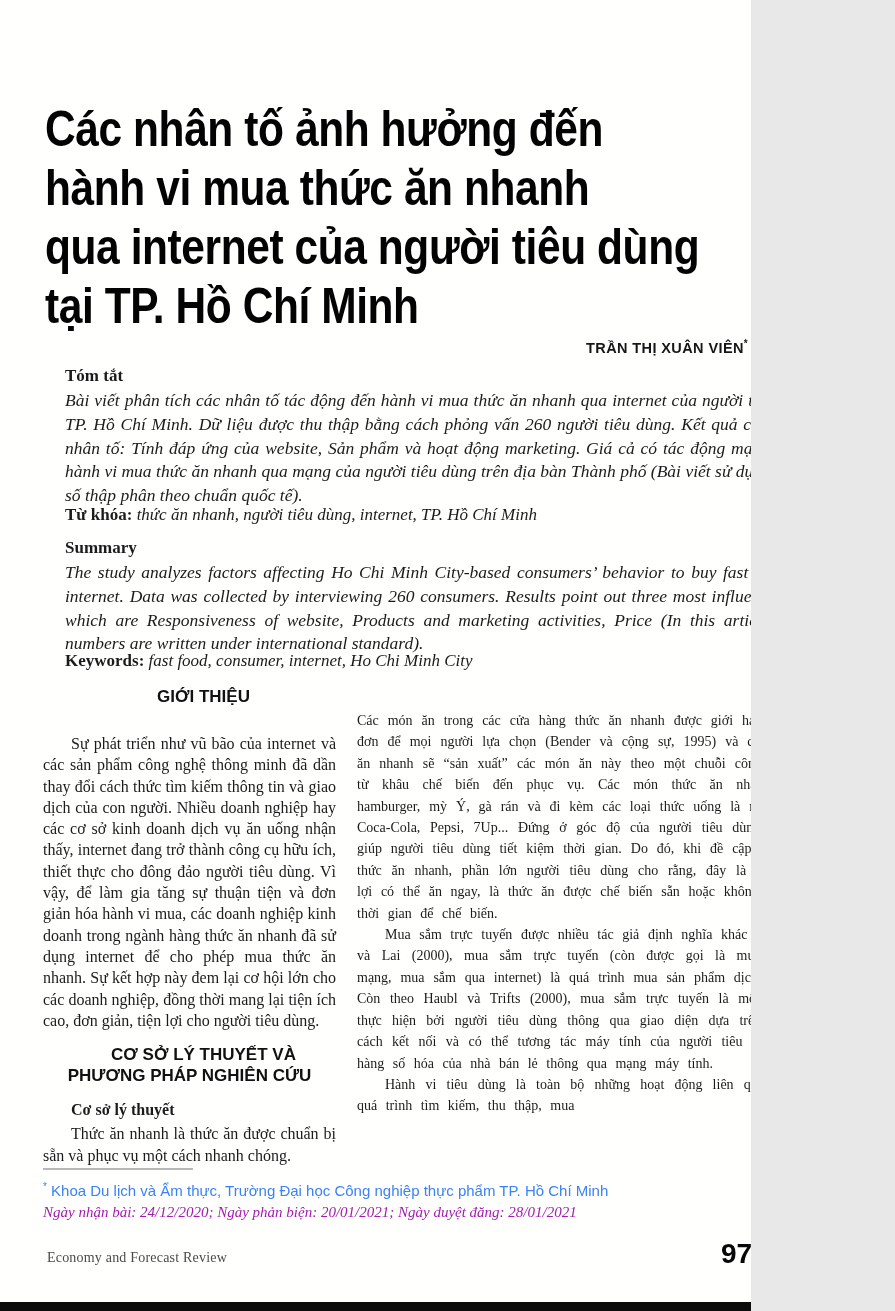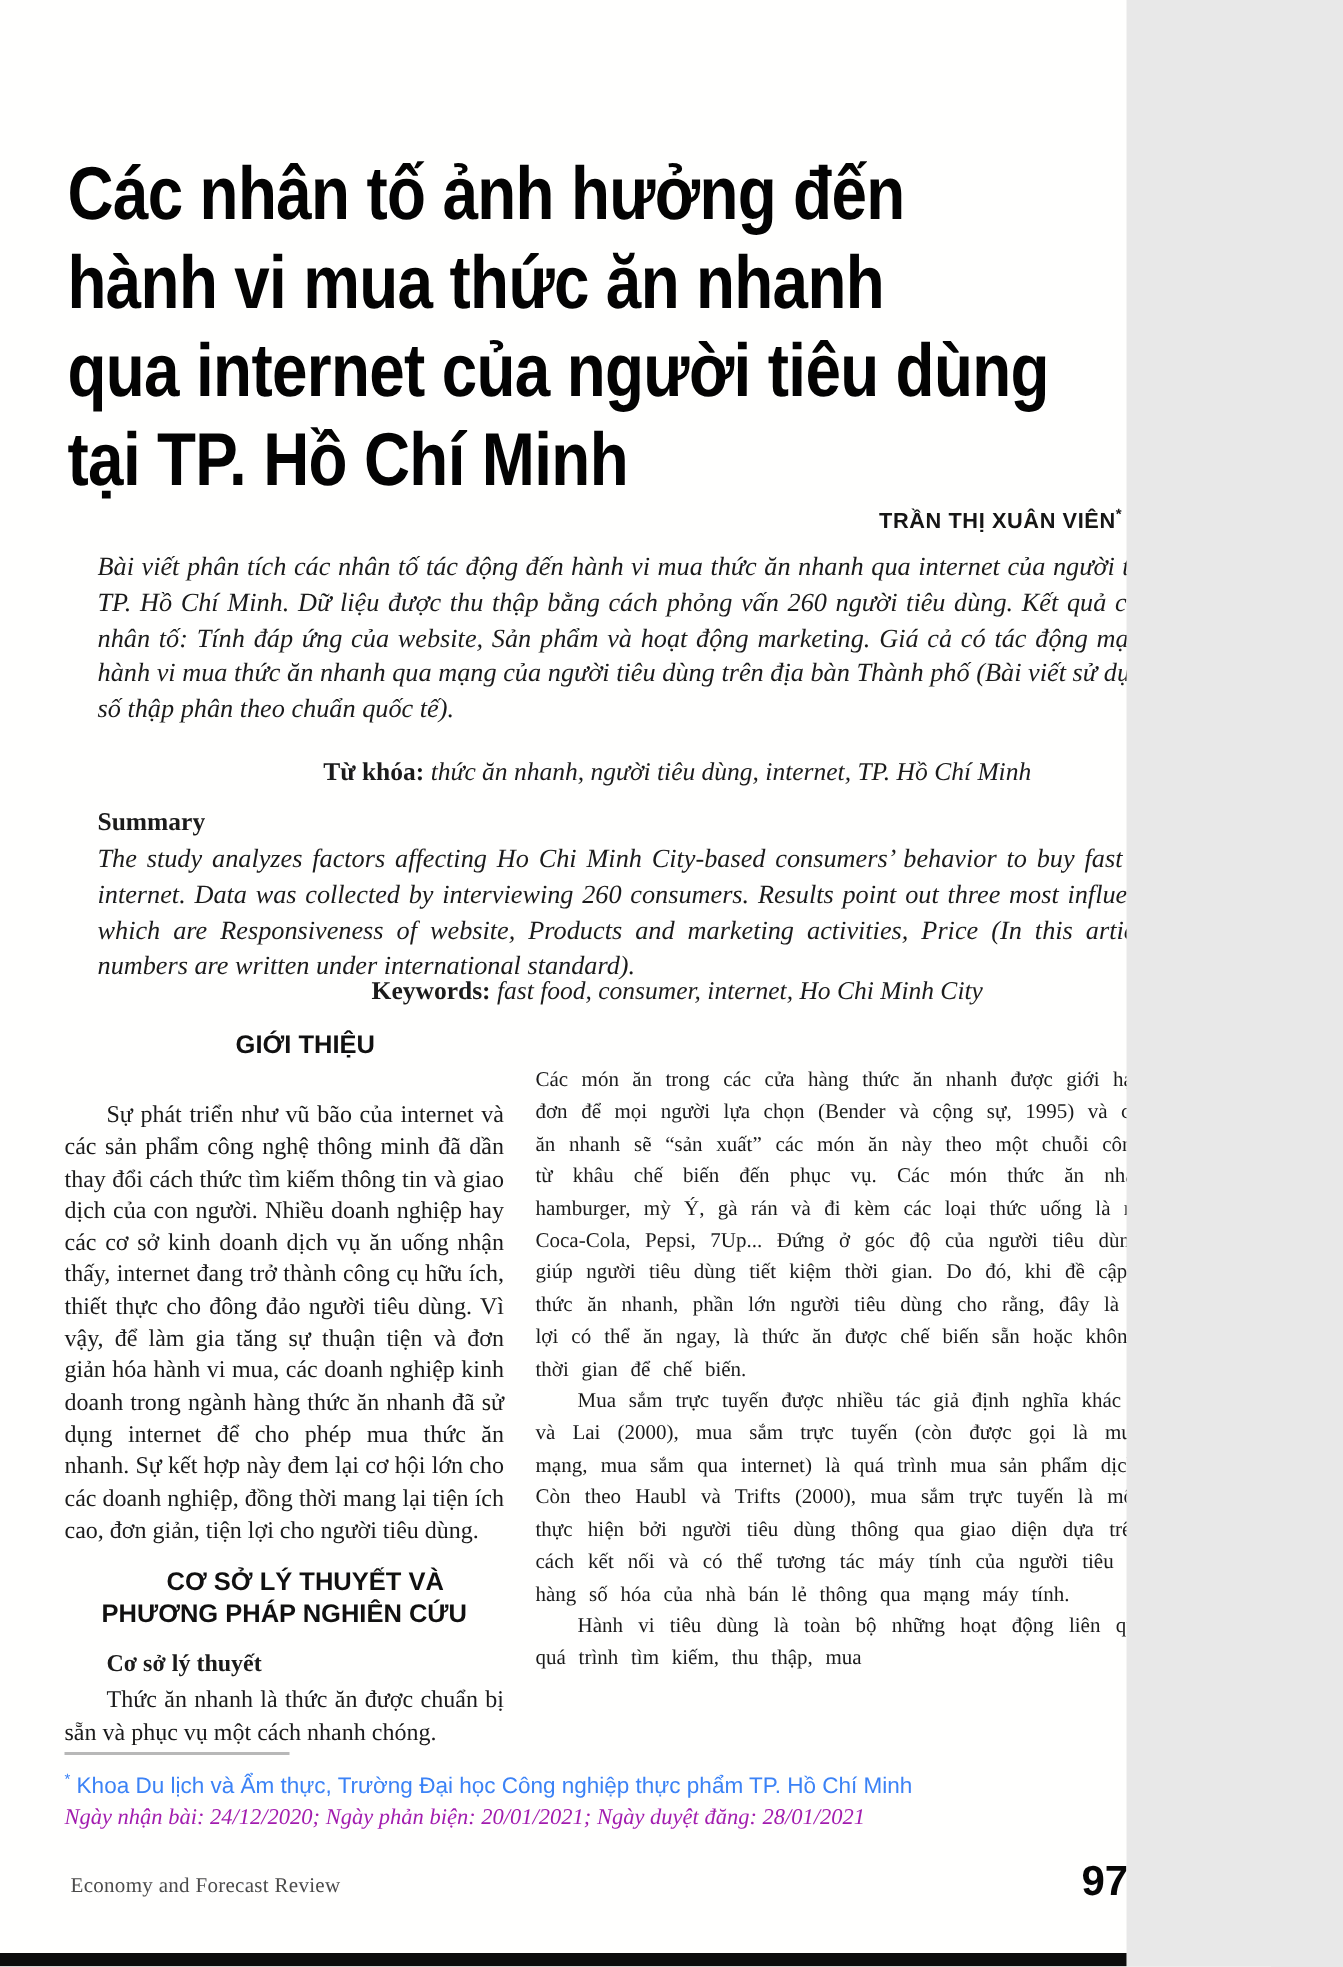--- a/index.html
+++ b/index.html
@@ -48,21 +48,21 @@
     font-size: 17px;
     margin: 0 0 3px 0;
   }
   .blk p {
     margin: 0;
     font-style: italic;
     font-size: 17.5px;
     line-height: 23.8px;
     text-align: justify;
   }
-  .kwrow { position: absolute; left: 65px; width: 773px; font-size: 17px; text-align: center; }
+  .kwrow { position: absolute; left: 65px; width: 773px; font-size: 17px; }
   .kw-vi { top: 505px; }
   .kw-en { top: 651px; }
   .kwrow b { font-weight: 700; }
   .kwrow i { font-style: italic; }
   
   .col { position: absolute; top: 686px; font-size: 16px; line-height: 21.3px; }
   .col-left  { left: 43px;  width: 293px; }
   .col-right { left: 357px; width: 508px; font-size: 14px; line-height: 21.4px; word-spacing: 5px; margin-top: 24px; }
   .col p { margin: 0; text-align: justify; }
   .ind { text-indent: 28px; }
@@ -156,20 +156,21 @@
     <div class="title-line">hành vi mua thức ăn nhanh</div>
     <div class="title-line">qua internet của người tiêu dùng</div>
     <div class="title-line">tại TP. Hồ Chí Minh</div>
   </div>
 
   <div class="author">
     <span>TRẦN THỊ XUÂN VIÊN</span><sup>*</sup>
   </div>
 
   <div class="blk abstract">
+    <div class="blk-label">Tóm tắt</div>
     <p>Bài viết phân tích các nhân tố tác động đến hành vi mua thức ăn nhanh qua internet của người tiêu dùng tại TP. Hồ Chí Minh. Dữ liệu được thu thập bằng cách phỏng vấn 260 người tiêu dùng. Kết quả cho thấy, các nhân tố: Tính đáp ứng của website, Sản phẩm và hoạt động marketing. Giá cả có tác động mạnh nhất đến hành vi mua thức ăn nhanh qua mạng của người tiêu dùng trên địa bàn Thành phố (Bài viết sử dụng cách viết số thập phân theo chuẩn quốc tế).</p>
   </div>
 
   <div class="kwrow kw-vi">
     <b>Từ khóa:</b>
     <i>thức ăn nhanh, người tiêu dùng, internet, TP. Hồ Chí Minh</i>
   </div>
 
   <div class="blk summary">
     <div class="blk-label">Summary</div>

